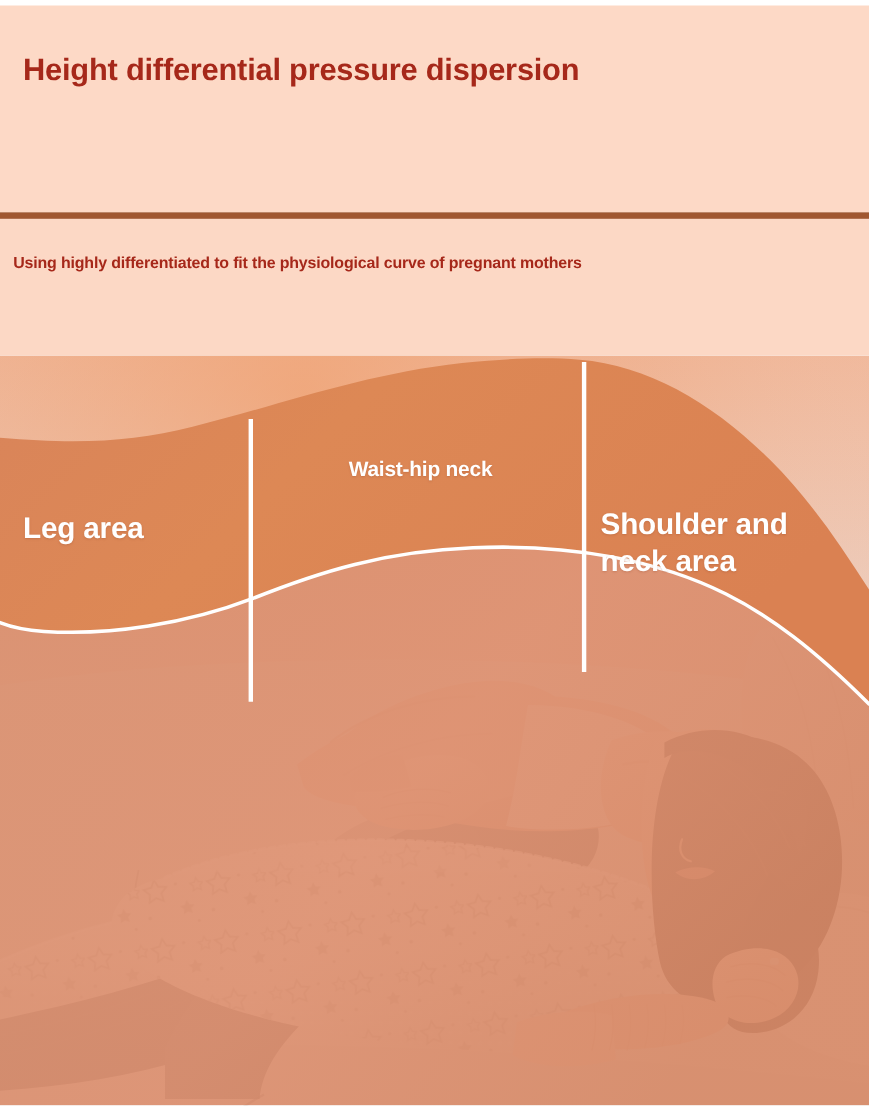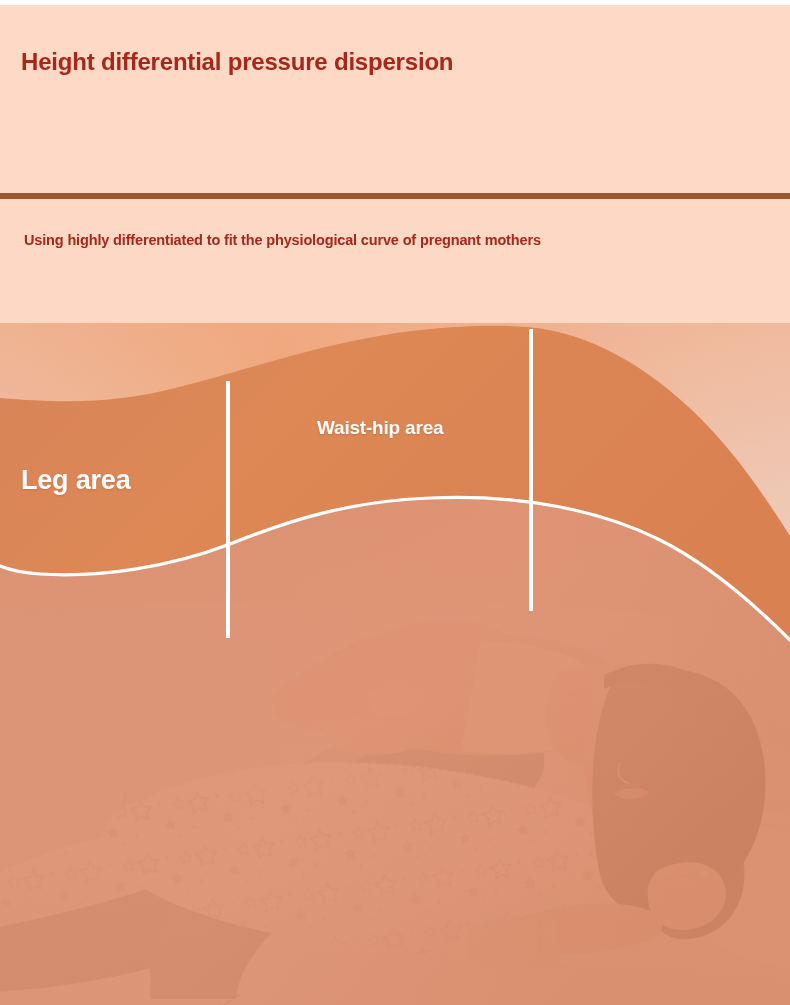--- a/index.html
+++ b/index.html
@@ -24,21 +24,21 @@
     left: 0;
     top: 5px;
     width: 790px;
     height: 188px;
     background: #fdd9c6;
   }
   .title-main {
     position: absolute;
     left: 21px;
     top: 48px;
-    font-size: 24px;
+    font-size: 28px;
     font-weight: bold;
     color: #a6281a;
     letter-spacing: -0.2px;
     white-space: nowrap;
   }
   .title-sub {
     position: absolute;
     left: 21px;
     top: 123px;
     font-size: 27px;
@@ -60,21 +60,21 @@
   .subtitle-band {
     position: absolute;
     left: 0;
     top: 199px;
     width: 790px;
     height: 124px;
     background: #fcd8c5;
   }
   .subtitle-text {
     position: absolute;
-    left: 24px;
+    left: 12px;
     top: 232px;
     font-size: 14.5px;
     font-weight: bold;
     color: #a6281a;
     letter-spacing: -0.15px;
     white-space: nowrap;
   }
 
   
   .photo-layer {
@@ -392,22 +392,23 @@
              C 290 520, 350 501, 430 498
              C 520 494, 600 510, 660 540
              C 700 560, 740 590, 790 640" fill="none" stroke="#ffffff" stroke-width="3.2" stroke-linecap="round"></path>
 
     <line x1="228" y1="381" x2="228" y2="638" stroke="#ffffff" stroke-width="4"></line>
     <line x1="531" y1="329" x2="531" y2="611" stroke="#ffffff" stroke-width="4"></line>
   </svg>
 
   <div class="zone-label zone-leg">Leg area</div>
 
-  <div class="zone-label zone-waist">Waist-hip area</div>
-
+  <div class="zone-label zone-waist">Waist-hip neck</div>
+
+  <div class="zone-label zone-shoulder">Shoulder and neck area</div>
 
   <div class="header-band"></div>
 
   <div class="title-main">Height differential pressure dispersion</div>
 
 
   <div class="divider-rule"></div>
 
   <div class="subtitle-band"></div>
 

